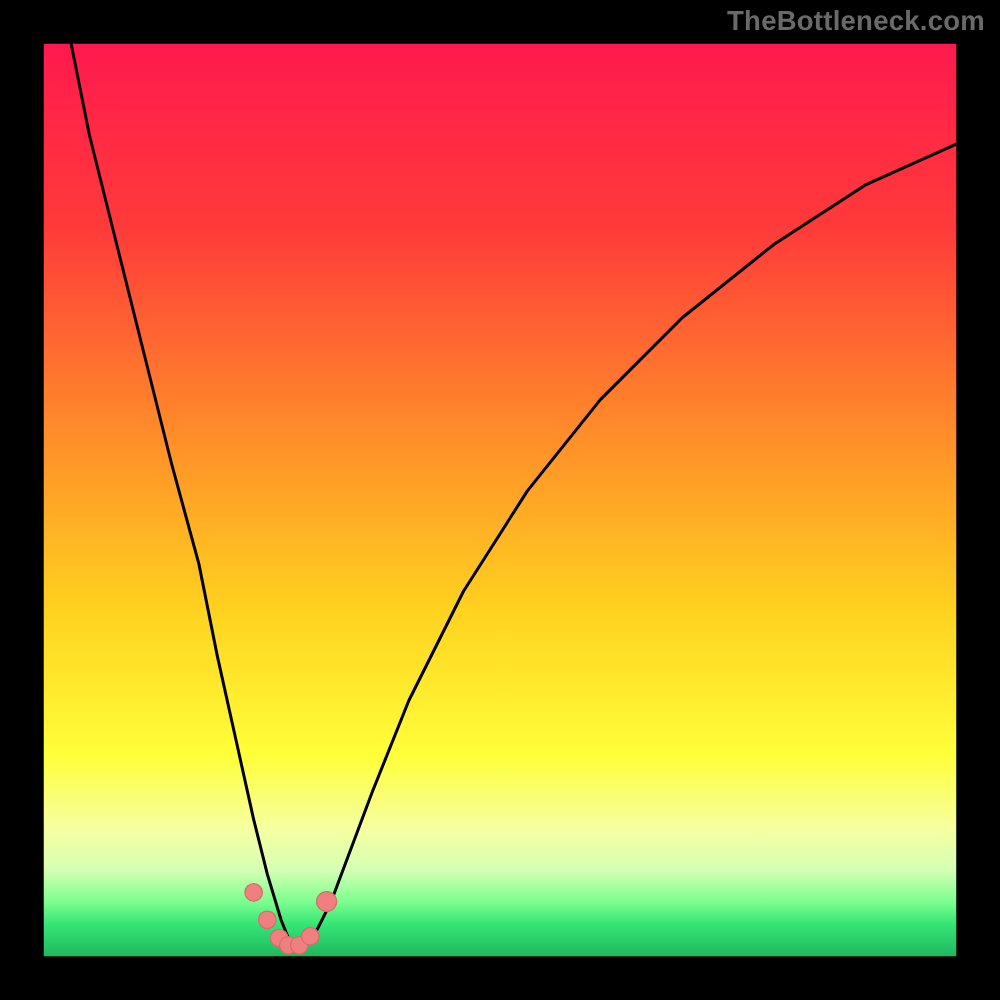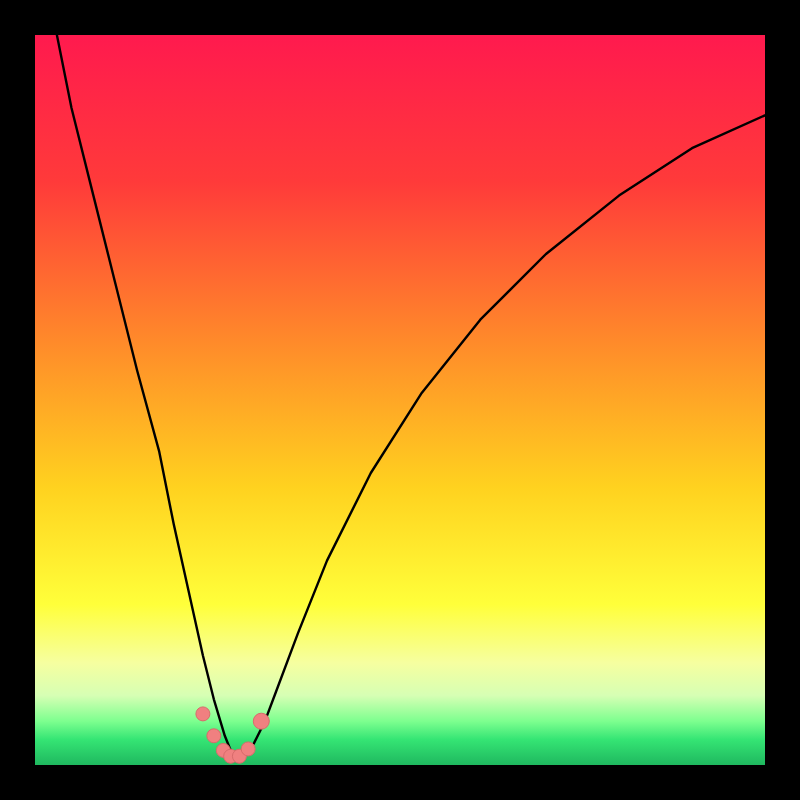--- a/index.html
+++ b/index.html
@@ -28,20 +28,21 @@
   }
   svg {
     position: absolute;
     top: 0;
     left: 0;
   }
 </style>
 </head>
 <body>
 <div class="wrap">
+  <div class="watermark">TheBottleneck.com</div>
   <svg id="chart-svg" width="800" height="800" viewBox="0 0 800 800">
       <defs>
         <linearGradient id="bg-grad" x1="0" y1="0" x2="0" y2="1">
           <stop offset="0%" stop-color="#ff1a4e"></stop>
           <stop offset="20%" stop-color="#ff3a3a"></stop>
           <stop offset="42%" stop-color="#ff8a2a"></stop>
           <stop offset="62%" stop-color="#ffd21f"></stop>
           <stop offset="78%" stop-color="#ffff3a"></stop>
           <stop offset="86%" stop-color="#f6ffa0"></stop>
           <stop offset="90.5%" stop-color="#d6ffb4"></stop>

